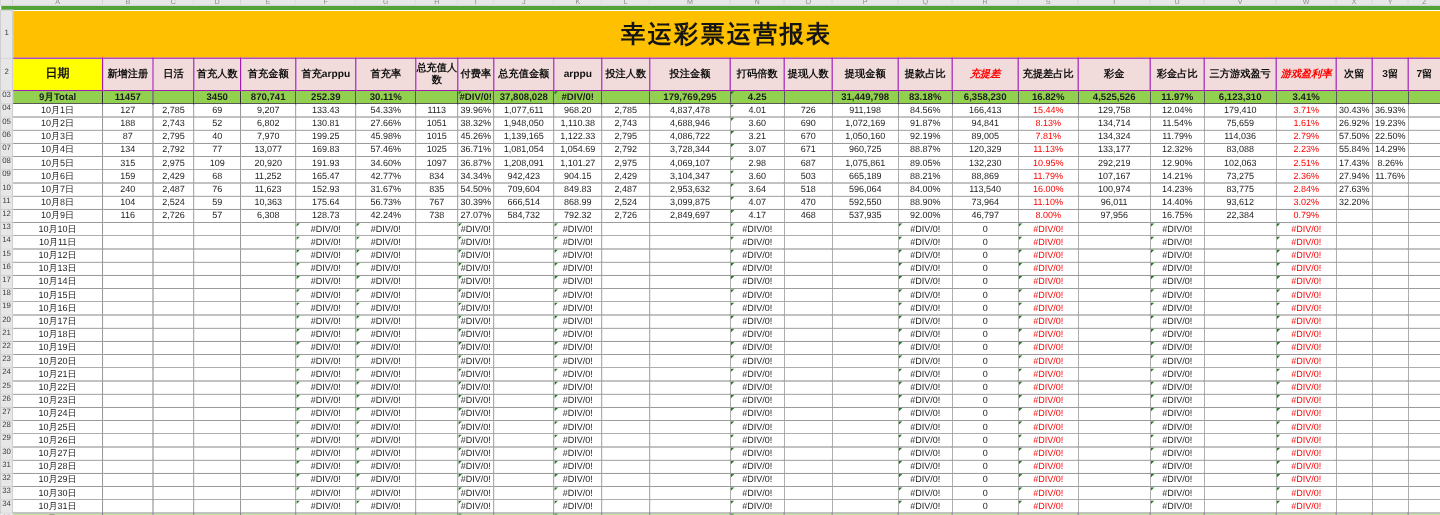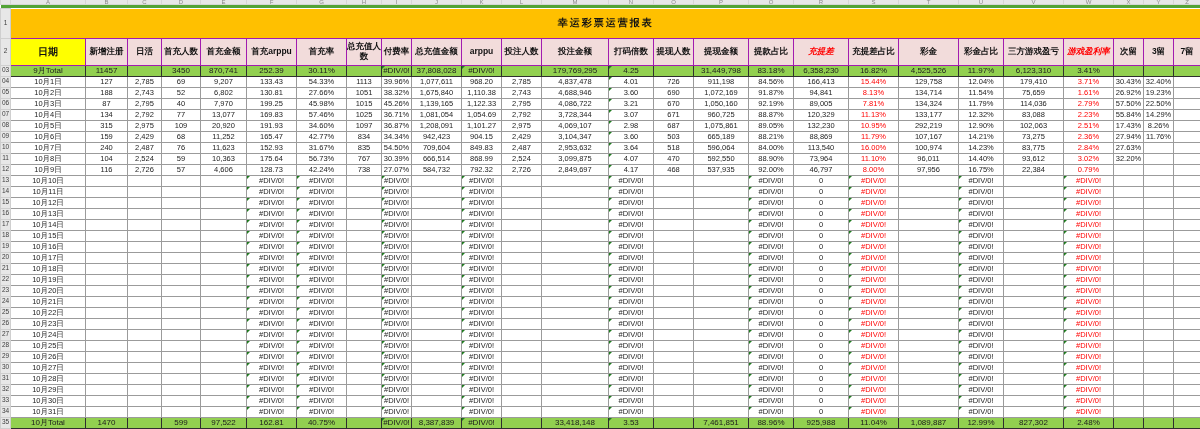--- a/index.html
+++ b/index.html
@@ -7,28 +7,28 @@
     position:relative;width:1200px;height:429px;overflow:hidden;background:#fff;
     font-family:"Liberation Sans","DejaVu Sans",sans-serif;
   }
   table.sheet{border-collapse:collapse;table-layout:fixed;width:1200px;}
   td,th{padding:0;margin:0;overflow:hidden;white-space:nowrap;text-align:center;vertical-align:middle;}
   
   tr.letters td{height:4px;line-height:4px;font-size:6px;color:#8a8a8a;background:var(--gutter-bg);border:1px solid #d6d6d6;border-top:none;}
   
   tr.greenline td{height:3px;background:var(--top-line);border:none;}
   
-  tr.banner td.ttl{height:29px;background:var(--banner);color:#141414;font-weight:bold;font-size:10px;letter-spacing:2px;}
+  tr.banner td.ttl{height:39px;background:var(--banner);color:#141414;font-weight:bold;font-size:20px;letter-spacing:2px;}
   
   tr.hdr th{height:26px;background:var(--header-bg);border:1px solid #a21caf;font-size:8.5px;font-weight:bold;line-height:1.12;white-space:normal;color:#111;}
   tr.hdr th.datehdr{background:var(--date-header-bg);font-size:10px;}
   tr.hdr th.redhdr{color:var(--red);font-style:italic;}
   
   td.c{height:10px;line-height:10px;border:1px solid #9b9b9b;font-size:7.5px;color:#1c1c1c;position:relative;background:#fff;}
-  tr.total td.c{background:var(--total-bg);font-weight:normal;border-color:#2f2f2f;font-size:8px;}
+  tr.total td.c{background:var(--total-bg);font-weight:bold;border-color:#2f2f2f;font-size:8px;}
   tr.total td.c:first-of-type{font-size:9px;}
   td.red{color:var(--red);}
   td.err::before{content:"";position:absolute;top:0;left:0;width:0;height:0;
     border-top:3px solid var(--triangle);border-right:3px solid transparent;}
   
   td.gut{width:10px;background:var(--gutter-bg);border:1px solid #cfcfcf;font-size:6.5px;color:#3d3d3d;line-height:1;}
 </style>
 </head>
 <body>
 
@@ -177,35 +177,35 @@
           <td class="c">726</td>
           <td class="c">911,198</td>
           <td class="c">84.56%</td>
           <td class="c">166,413</td>
           <td class="c red">15.44%</td>
           <td class="c">129,758</td>
           <td class="c">12.04%</td>
           <td class="c">179,410</td>
           <td class="c red">3.71%</td>
           <td class="c">30.43%</td>
-          <td class="c">32.40%</td>
+          <td class="c">36.93%</td>
           <td class="c"></td>
         </tr>
         <tr class="r daily">
           <td class="gut">05</td>
           <td class="c">10月2日</td>
           <td class="c">188</td>
           <td class="c">2,743</td>
           <td class="c">52</td>
           <td class="c">6,802</td>
           <td class="c">130.81</td>
           <td class="c">27.66%</td>
           <td class="c">1051</td>
           <td class="c">38.32%</td>
-          <td class="c">1,675,840</td>
+          <td class="c">1,948,050</td>
           <td class="c">1,110.38</td>
           <td class="c">2,743</td>
           <td class="c">4,688,946</td>
           <td class="c err">3.60</td>
           <td class="c">690</td>
           <td class="c">1,072,169</td>
           <td class="c">91.87%</td>
           <td class="c">94,841</td>
           <td class="c red">8.13%</td>
           <td class="c">134,714</td>
@@ -389,21 +389,21 @@
           <td class="c">32.20%</td>
           <td class="c"></td>
           <td class="c"></td>
         </tr>
         <tr class="r daily">
           <td class="gut">12</td>
           <td class="c">10月9日</td>
           <td class="c">116</td>
           <td class="c">2,726</td>
           <td class="c">57</td>
-          <td class="c">4,606</td>
+          <td class="c">6,308</td>
           <td class="c">128.73</td>
           <td class="c">42.24%</td>
           <td class="c">738</td>
           <td class="c">27.07%</td>
           <td class="c">584,732</td>
           <td class="c">792.32</td>
           <td class="c">2,726</td>
           <td class="c">2,849,697</td>
           <td class="c err">4.17</td>
           <td class="c">468</td>

